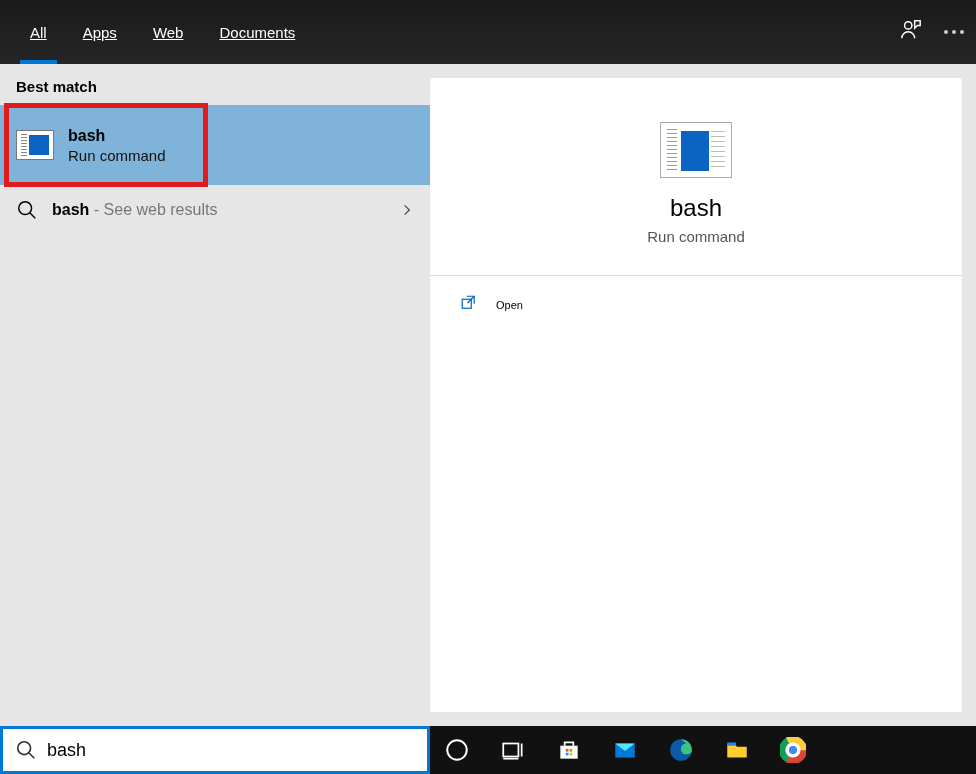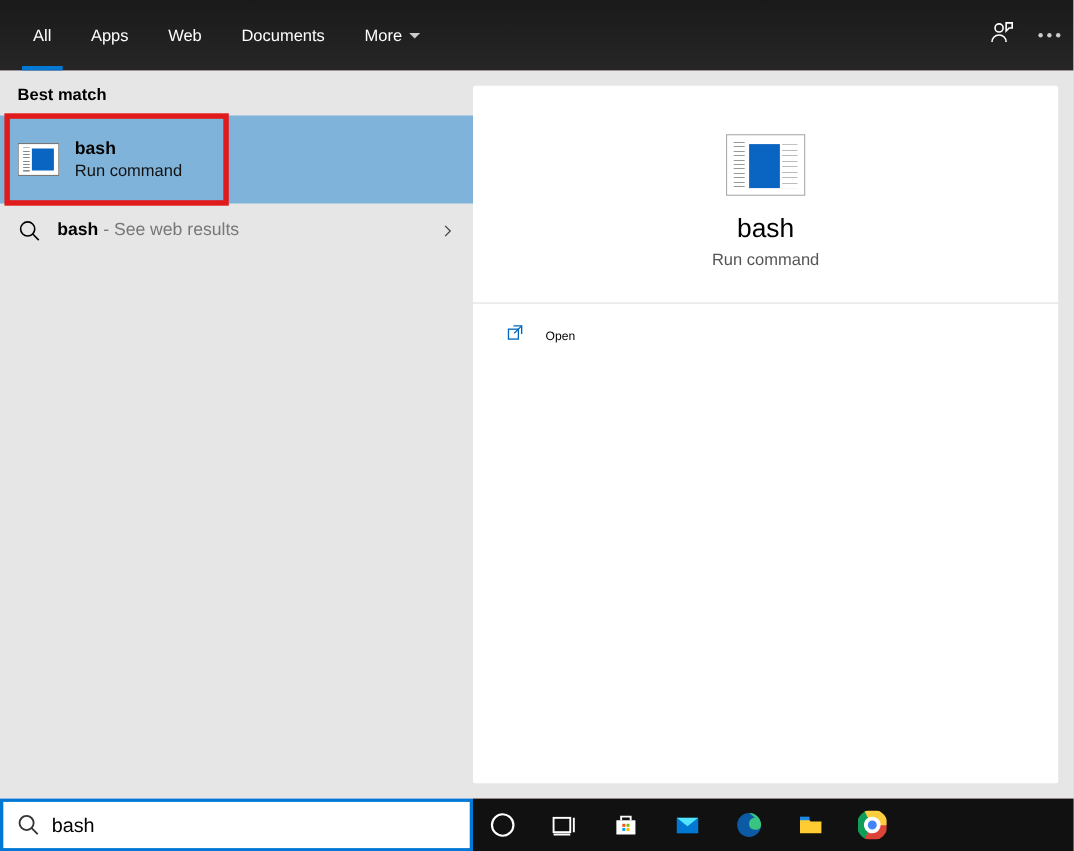--- a/index.html
+++ b/index.html
@@ -8,21 +8,21 @@
   
   .topbar {
     height: 64px;
     background: linear-gradient(to bottom, #1a1a1a, #262626);
     display: flex;
     align-items: center;
     padding: 0 12px;
     color: #fff;
     position: relative;
   }
-  .topbar .tabs { display: flex; align-items: center; gap: 0; height:100%; }
+  .topbar .tabs { display: flex; align-items: center; gap: 0; height:100%;text-decoration:underline; }
   .top-tab {
     height: 100%;
     display: flex; align-items: center;
     padding: 0 18px;
     font-size: 15px;
     color: #fff;
     cursor: pointer;
     position: relative;
   }
   .top-tab.active::after {
@@ -41,21 +41,21 @@
   }
   .topbar-right { position:absolute; right:12px; top:0; bottom:0; display:flex; align-items:center; gap:22px; }
   .topbar-right .feedback-icon svg { width:22px; height:22px; stroke:#fff; fill:none; }
   .topbar-right .more-icon { display:flex; gap:4px; }
   .topbar-right .more-icon span { width:4px;height:4px;border-radius:50%;background:#ccc;display:block; }
 
   
   .content {
     display: flex;
     height: calc(100% - 64px - 48px);
-    background: #f9a8d4;
+    background: #3b82f6;
   }
   .left-pane { width: 430px; background:#e6e6e6; display:flex; flex-direction:column; }
   .right-pane { flex:1; background:#e6e6e6; padding:14px 14px 14px 0; }
 
   .section-label { font-weight:600; font-size:15px; color:#000; padding:14px 16px 10px; }
 
   .best-match {
     display:flex; align-items:center; gap:14px;
     background:#7fb3d9;
     height:80px;
@@ -143,24 +143,20 @@
       </div>
     <div class="top-tab">
         <span>Apps</span>
       </div>
     <div class="top-tab">
         <span>Web</span>
       </div>
     <div class="top-tab">
         <span>Documents</span>
       </div>
-    <div class="top-tab">
-      <span>More</span>
-      <span class="caret"></span>
-    </div>
   </div>
   <div class="topbar-right">
     <div class="feedback-icon">
       <svg viewBox="0 0 24 24">
           <circle cx="9" cy="7" r="4" stroke-width="1.6"></circle>
           <path d="M2 21c0-4 3-7 7-7s7 3 7 7" stroke-width="1.6"></path>
           <path d="M16 2l6 0l0 5l-3 0l-3 3z" stroke-width="1.6"></path>
         </svg>
     </div>
     <div class="more-icon">

